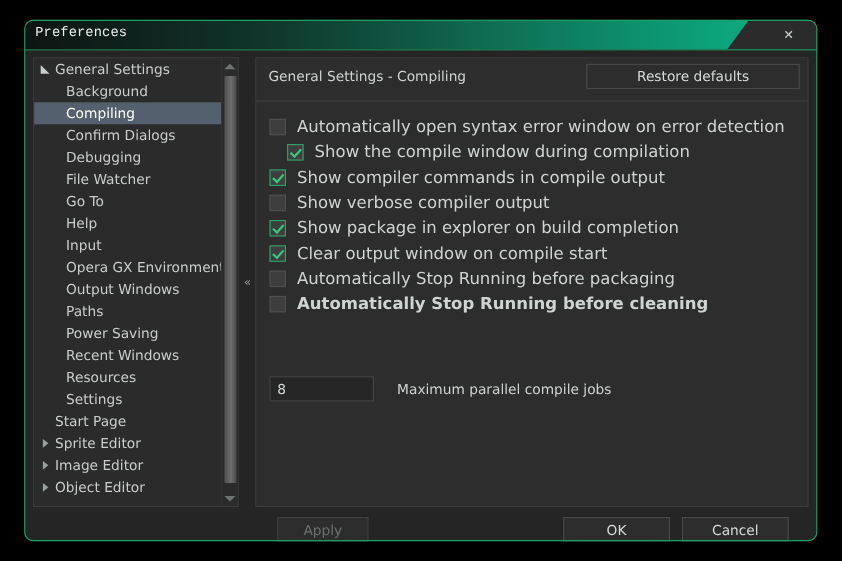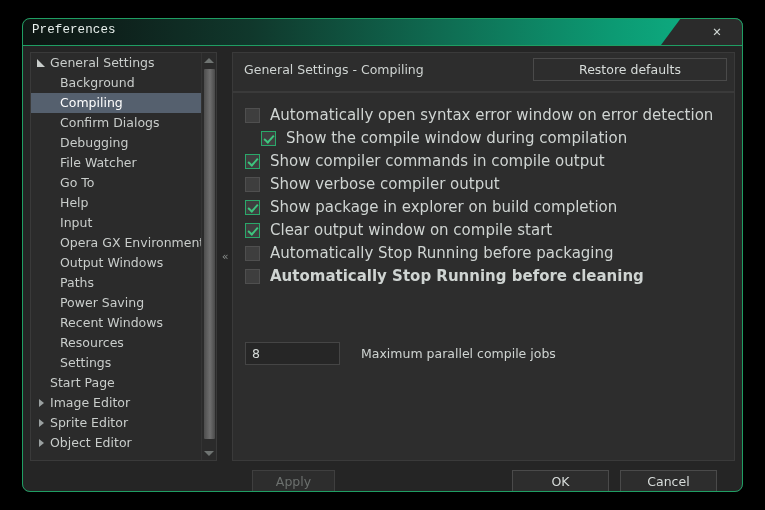--- a/index.html
+++ b/index.html
@@ -233,27 +233,27 @@
             <div class="tree-item d1">
               <span class="tree-label">Settings</span>
             </div>
             <div class="tree-item d0">
               <span class="tree-label">Start Page</span>
             </div>
             <div class="tree-item d0">
               <span class="tw">
                 <span class="tri-right"></span>
               </span>
-              <span class="tree-label">Image Editor</span>
+              <span class="tree-label">Sprite Editor</span>
             </div>
             <div class="tree-item d0">
               <span class="tw">
                 <span class="tri-right"></span>
               </span>
-              <span class="tree-label">Sprite Editor</span>
+              <span class="tree-label">Image Editor</span>
             </div>
             <div class="tree-item d0">
               <span class="tw">
                 <span class="tri-right"></span>
               </span>
               <span class="tree-label">Object Editor</span>
             </div>
           </div>
 
         <div class="tscroll">

